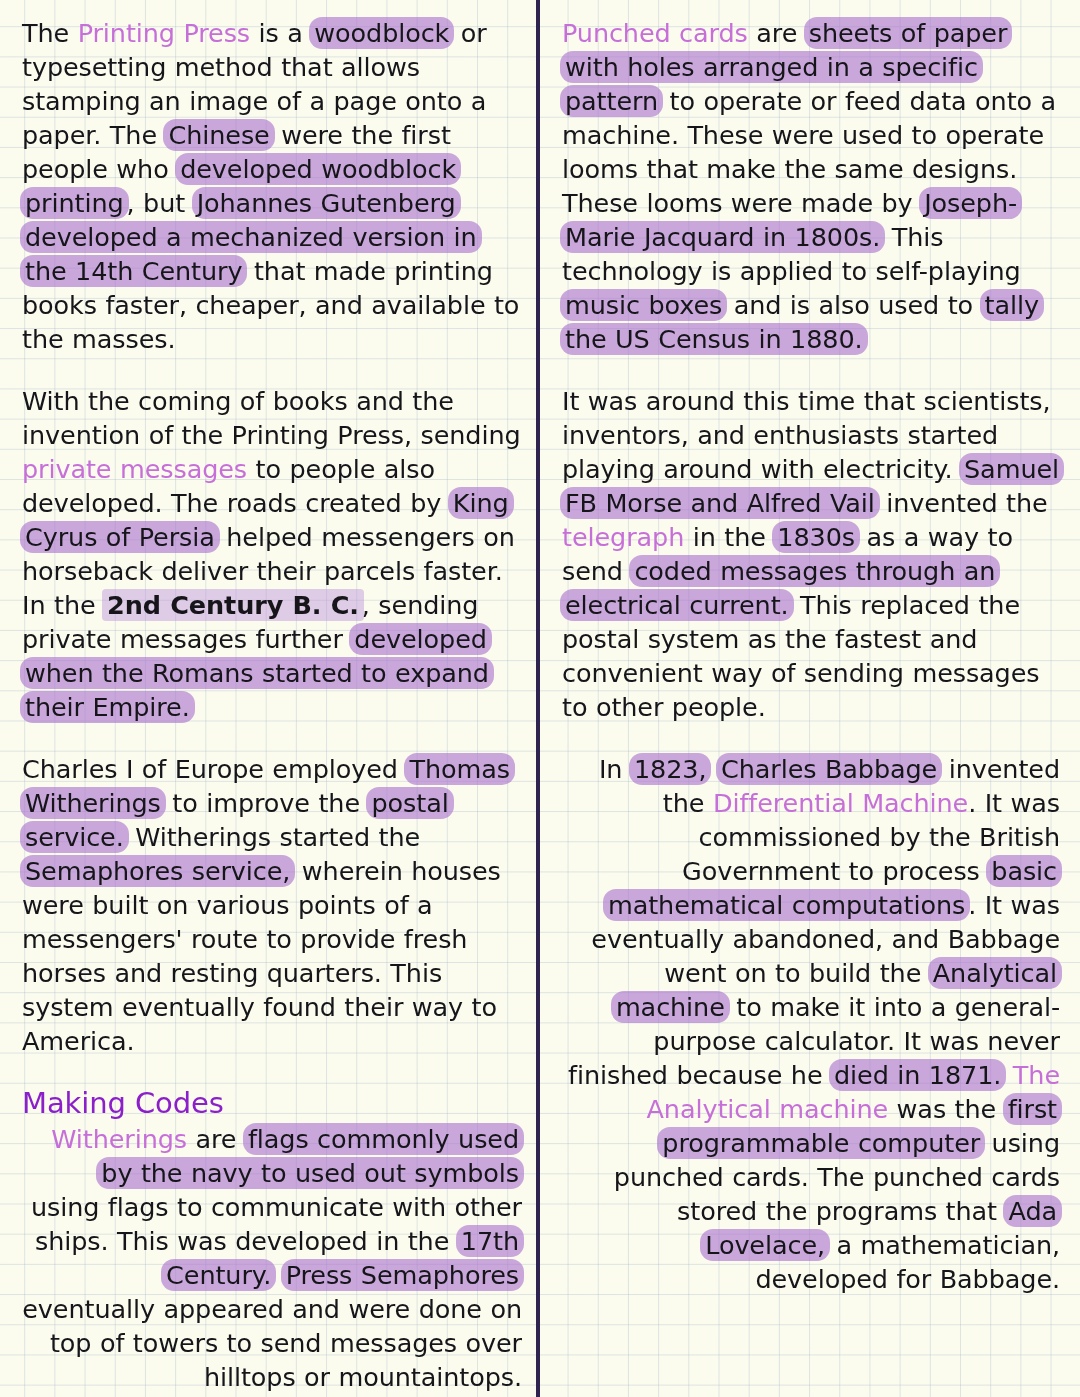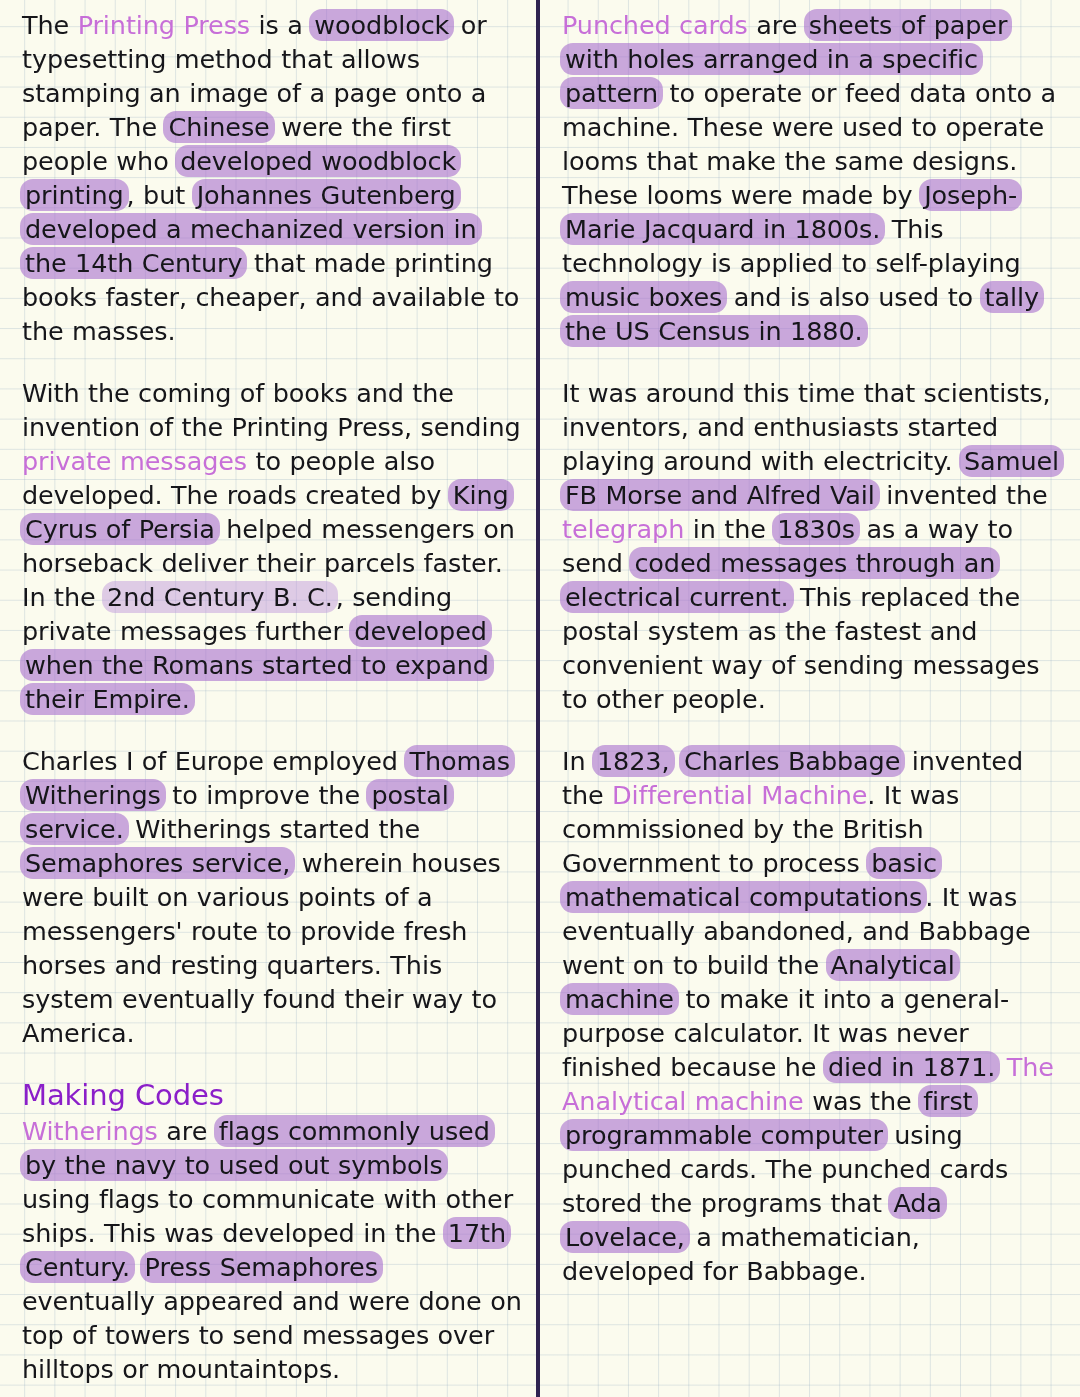--- a/index.html
+++ b/index.html
@@ -29,20 +29,21 @@
   }
 
   #page {
     position: relative;
     z-index: 1;
     display: flex;
     width: 1080px;
     height: 1061px;
     box-sizing: border-box;
     padding: 8px 10px 0 10px;
+    margin-top: 8px;
   }
 
   .column {
     box-sizing: border-box;
     width: 50%;
   }
   .column.left  { padding: 0 18px 0 12px; }
   .column.right { padding: 0 10px 0 22px; }
 
   
@@ -57,21 +58,21 @@
   }
 
   p.para {
     margin: 0 0 28px 0;
     font-size: 25.5px;
     line-height: 34px;
     color: #16161a;
     letter-spacing: -0.1px;
     word-spacing: 0.5px;
   }
-  p.para:last-child { margin-bottom: 0; }
+  p.para:last-child { margin-bottom: 0; text-align: right; }
 
   h2.heading {
     margin: 0 0 2px 0;
     font-size: 29px;
     line-height: 34px;
     font-weight: 400;
     color: #8b1fc9;
     letter-spacing: -0.1px;
   }
 
@@ -79,24 +80,25 @@
   .hl {
     background: rgba(169,115,206,0.62);
     border-radius: 13px;
     padding: 1px 5px;
     margin: 0 -2px;
     box-decoration-break: clone;
     -webkit-box-decoration-break: clone;
   }
   .hl-soft {
     background: rgba(190,150,220,0.48);
-    border-radius: 13px;
+    border-radius: 4px;
     padding: 1px 5px;
     margin: 0 -2px;
     box-decoration-break: clone;
+    font-weight: bold;
     -webkit-box-decoration-break: clone;
   }
   .pink {
     color: #c76fd8;
   }
 </style>
 </head>
 <body>
 
 <div id="grid"></div>

